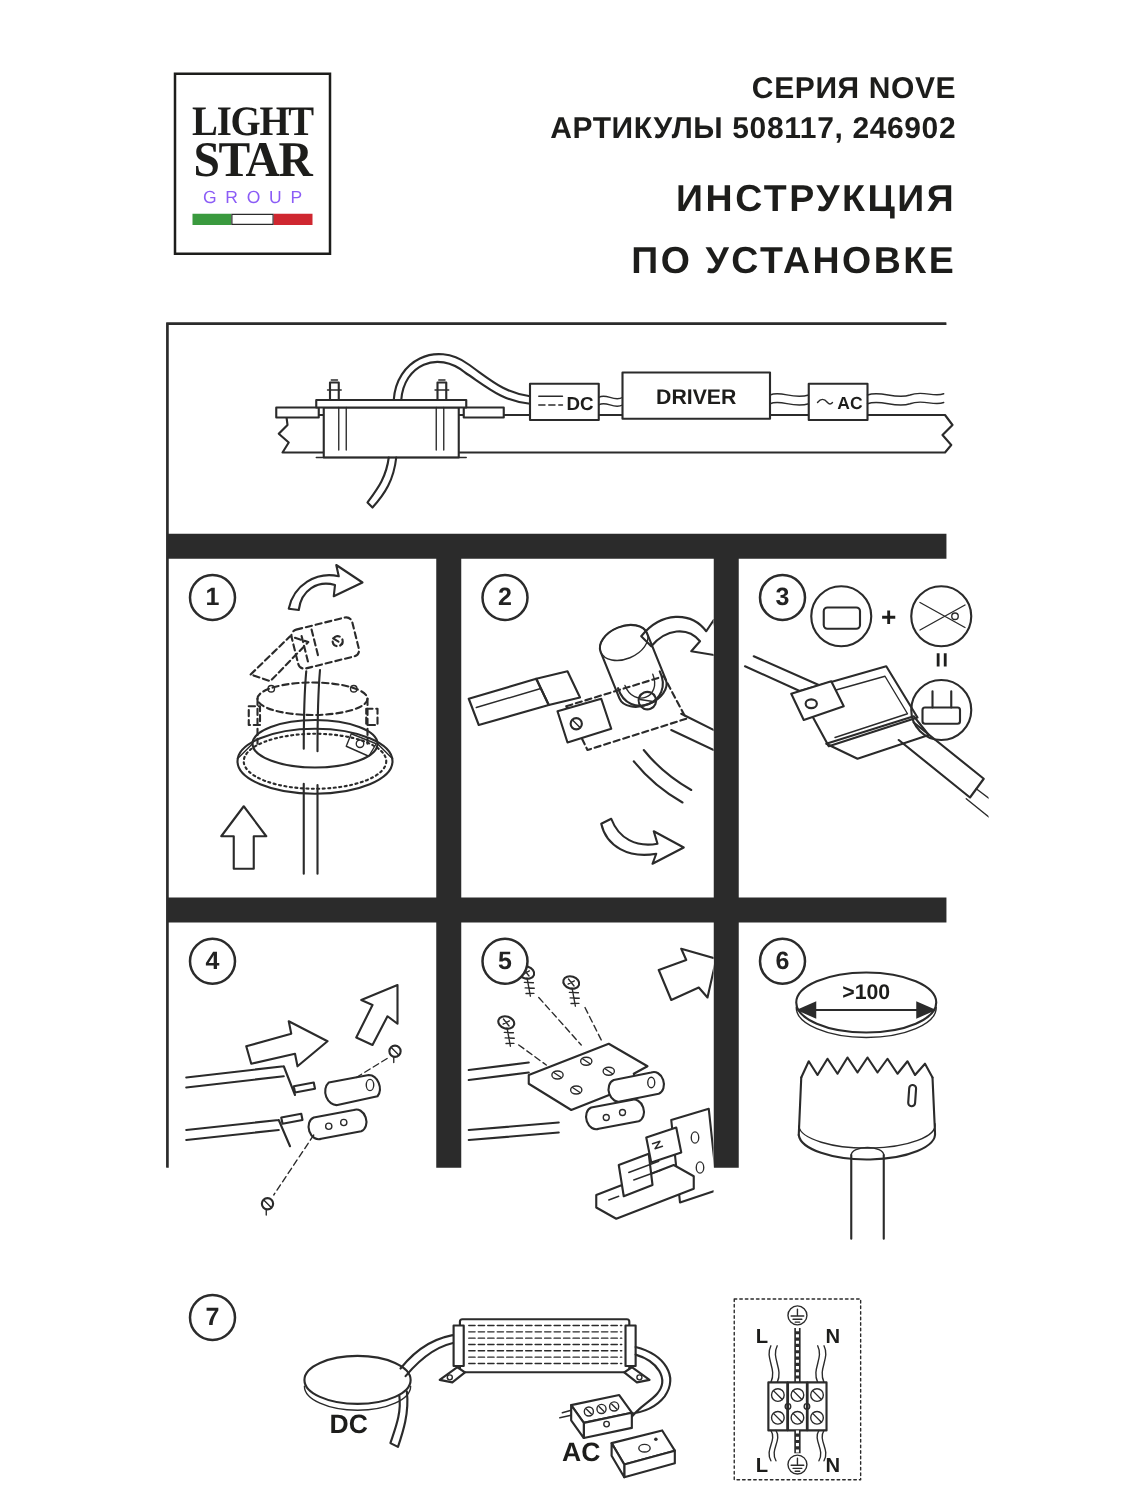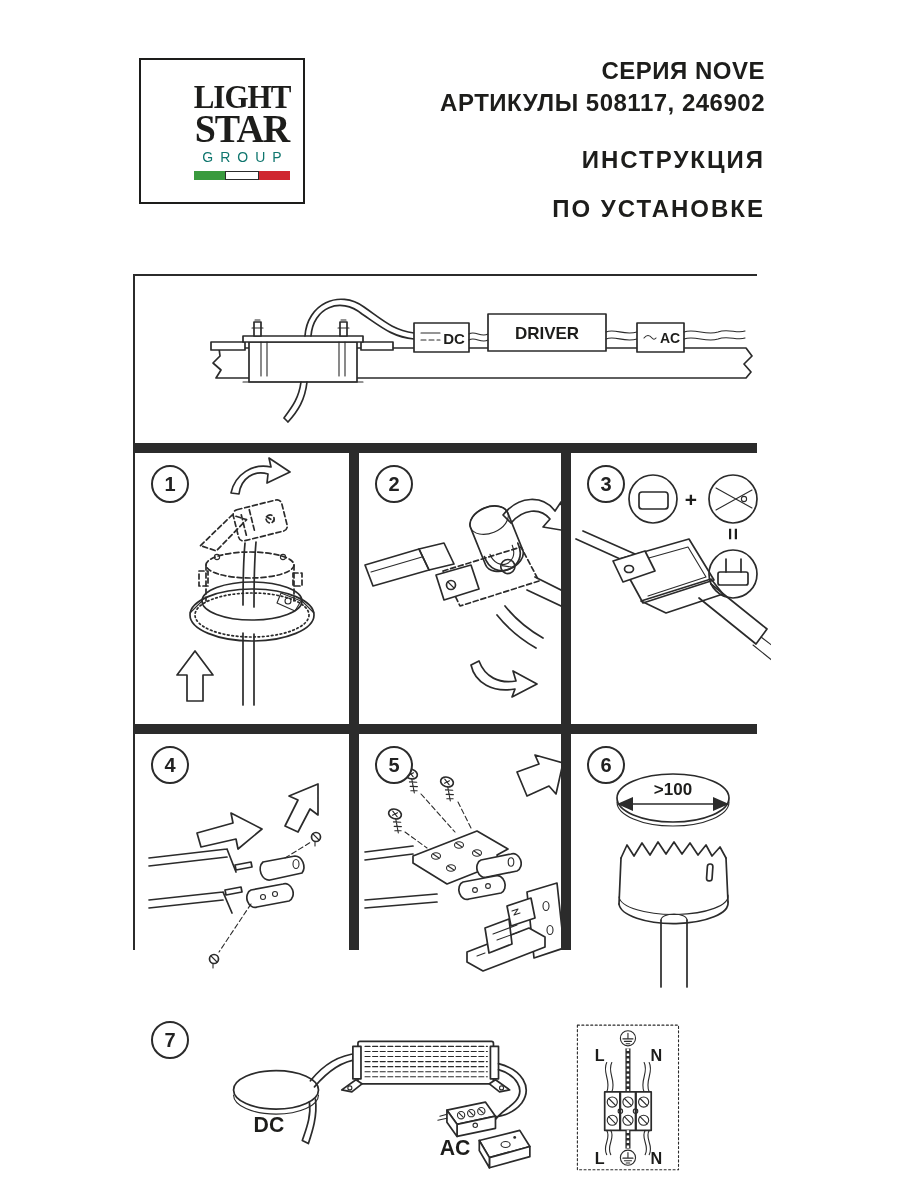--- a/index.html
+++ b/index.html
@@ -1,37 +1,37 @@
 <!DOCTYPE html>
 <html><head>
 <meta charset="utf-8">
 <style>
   html,body{margin:0;padding:0;background:#e8e8e8;}
   .page{position:relative;width:902px;height:1200px;background:#ffffff;margin:0 auto;
         font-family:"Liberation Sans",sans-serif;color:#1d1d1b;overflow:hidden;}
 
   
   .logo{position:absolute;left:139px;top:58px;width:122px;height:142px;border:2px solid #1d1d1b;
-        background:#fff;display:flex;flex-direction:column;align-items:center;justify-content:center;padding-left:40px;}
+        background:#fff;display:flex;flex-direction:column;align-items:center;justify-content:center;}
   .logo-word1{font-family:"Liberation Serif",serif;font-weight:bold;font-size:31px;line-height:28px;letter-spacing:-1px;transform:scaleY(1.08);}
   .logo-word2{font-family:"Liberation Serif",serif;font-weight:bold;font-size:38px;line-height:34px;letter-spacing:-1px;transform:scaleY(1.05);}
-  .logo-word3{font-size:14px;font-weight:normal;letter-spacing:7px;margin:4px 0 0 7px;color:#0f766e;}
+  .logo-word3{font-size:14px;font-weight:normal;letter-spacing:7px;margin:4px 0 0 7px;color:#8b5cf6;}
   .flag{width:96px;height:9px;margin-top:6px;display:flex;box-sizing:border-box;}
   .flag span{flex:1;height:100%;box-sizing:border-box;}
   .flag .f-white{border:1px solid #2b2b2b;}
 
   
   .hdr{position:absolute;top:55px;right:137px;text-align:right;font-weight:bold;}
   .hdr-sm{font-size:24px;line-height:32px;letter-spacing:0.5px;}
-  .hdr-lg{font-size:24px;line-height:37px;letter-spacing:2px;margin-top:22px;text-align:right;}
+  .hdr-lg{font-size:30px;line-height:37px;letter-spacing:2px;margin-top:22px;text-align:right;}
 
   
   .sheet{position:absolute;left:133px;top:258px;width:624px;height:676px;box-sizing:border-box;
          background:#2b2b2b;border:2px solid #2b2b2b;display:grid;
-         grid-template-columns:214px 202px 200px;grid-template-rows:167px 271px 265px 179px;gap:10px;margin-top:16px;}
+         grid-template-columns:214px 202px 200px;grid-template-rows:167px 271px 265px 179px;gap:20px;}
   .cell{background:#fff;position:relative;overflow:hidden;}
   .span3{grid-column:1 / 4;}
 
   .num{position:absolute;left:16px;top:12px;width:34px;height:34px;border:2px solid #2b2b2b;border-radius:50%;
        background:#fff;display:flex;align-items:center;justify-content:center;
        font-size:20px;font-weight:600;color:#222;z-index:2;}
 
   svg{display:block;}
   .ln{fill:none;stroke:#2b2b2b;stroke-width:1.7;stroke-linecap:round;stroke-linejoin:round;}
   .thin{stroke-width:1.1;}

